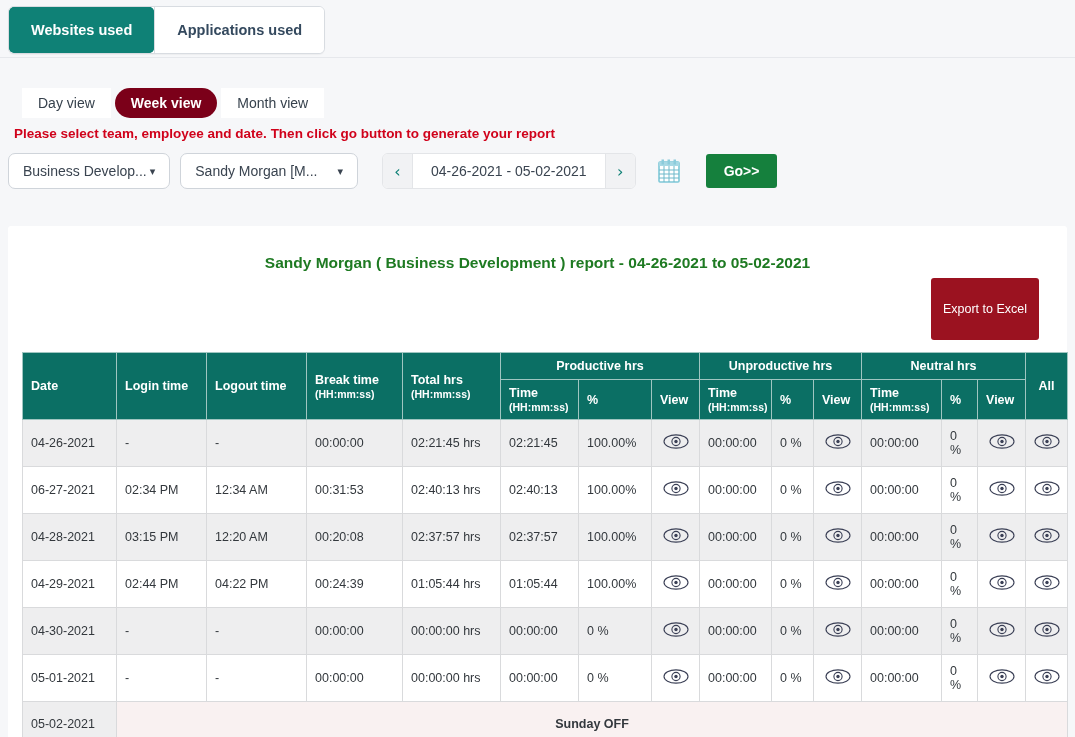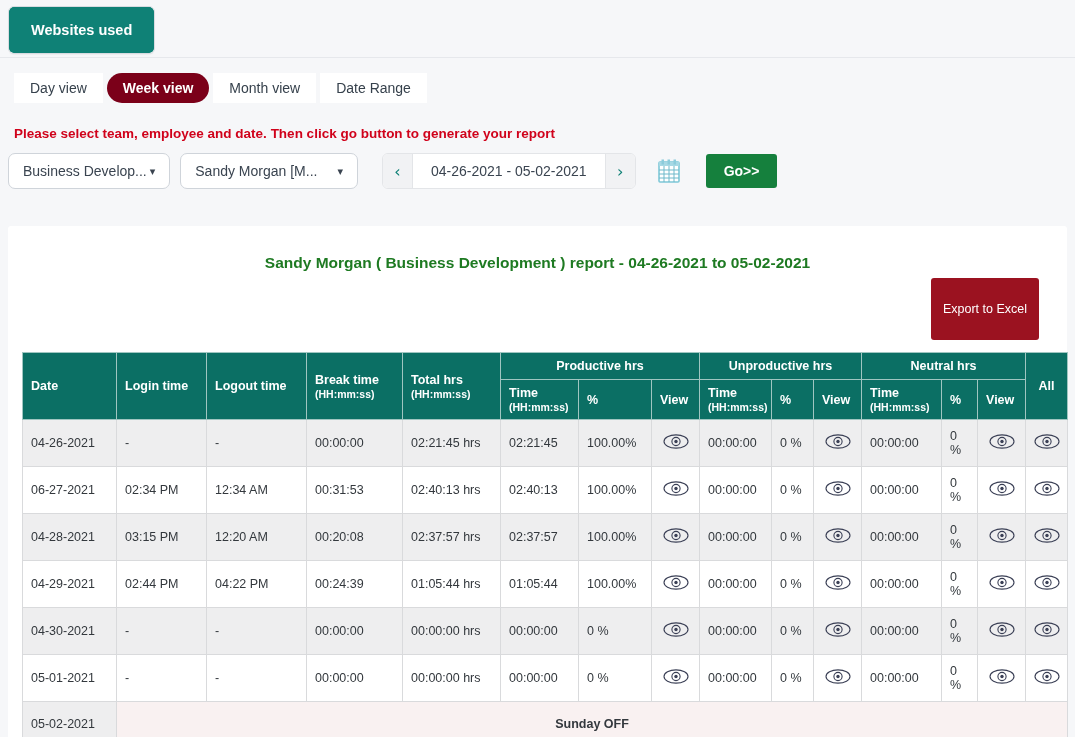--- a/index.html
+++ b/index.html
@@ -44,22 +44,22 @@
     background: #0f8176;
     color: #ffffff;
     border-radius: 5px;
     box-shadow: inset 0 0 0 1px #0f8176;
   }
 
   
   .viewbar {
     height: 60px;
     display: flex;
-    align-items: center;
-    padding-left: 14px;
+    align-items: flex-end;
+    padding-left: 22px;
     gap: 0px;
   }
   .vtab {
     font-size: 14px;
     font-weight: 400;
     color: #36414c;
     background: #ffffff;
     padding: 7px 16px;
     border: none;
     cursor: pointer;
@@ -238,28 +238,28 @@
     vertical-align: middle;
     cursor: pointer;
   }
 </style>
 </head>
 <body>
 
 <div class="topbar">
   <div class="pill-group">
     <button class="pill active">Websites used</button>
+    <button class="pill">Applications used</button>
   </div>
 </div>
 
 <div class="viewbar">
   <button class="vtab">Day view</button>
   <button class="vtab active">Week view</button>
   <button class="vtab">Month view</button>
-  <button class="vtab">Date Range</button>
 </div>
 
 <div class="notice">Please select team, employee and date. Then click go button to generate your report</div>
 
 <div class="filters">
 
   <div class="select">
     <span>Business Develop...</span>
     <span class="caret">▾</span>
   </div>

